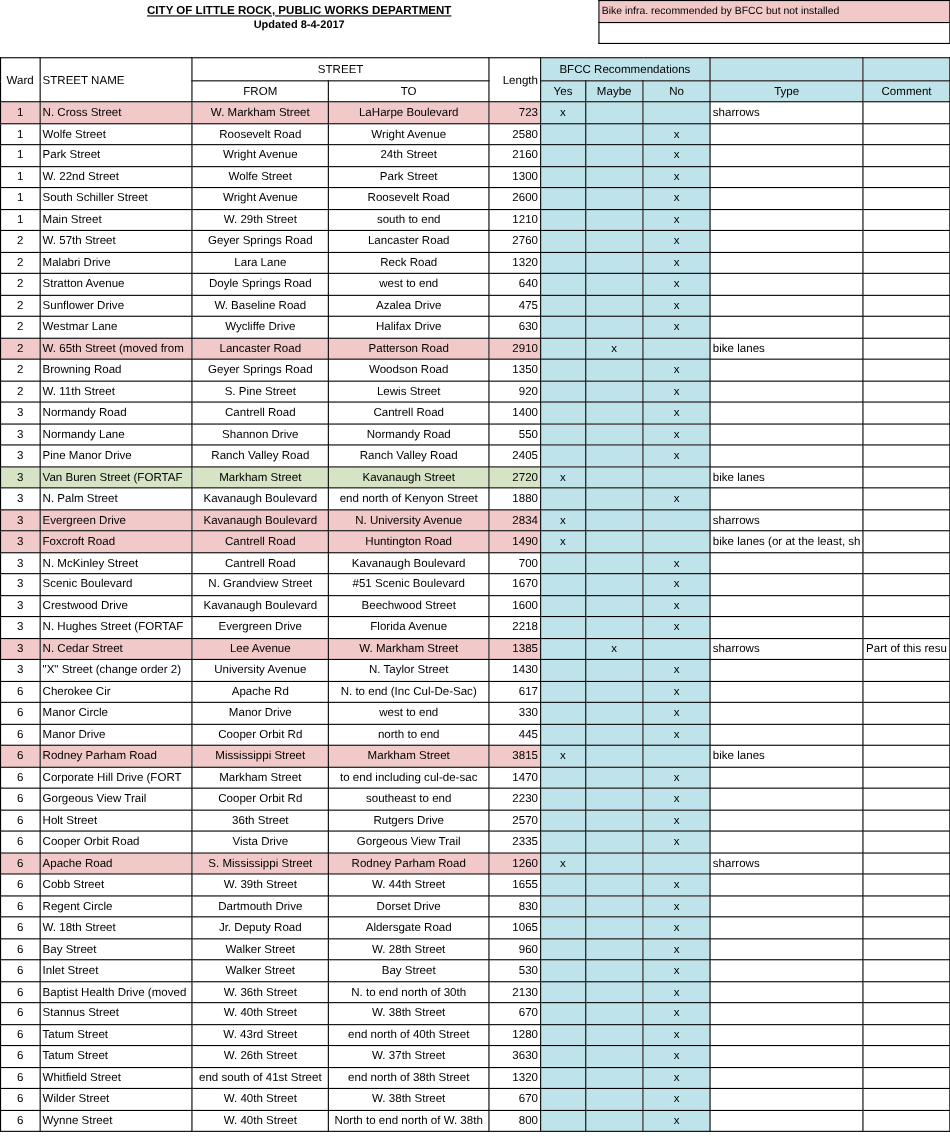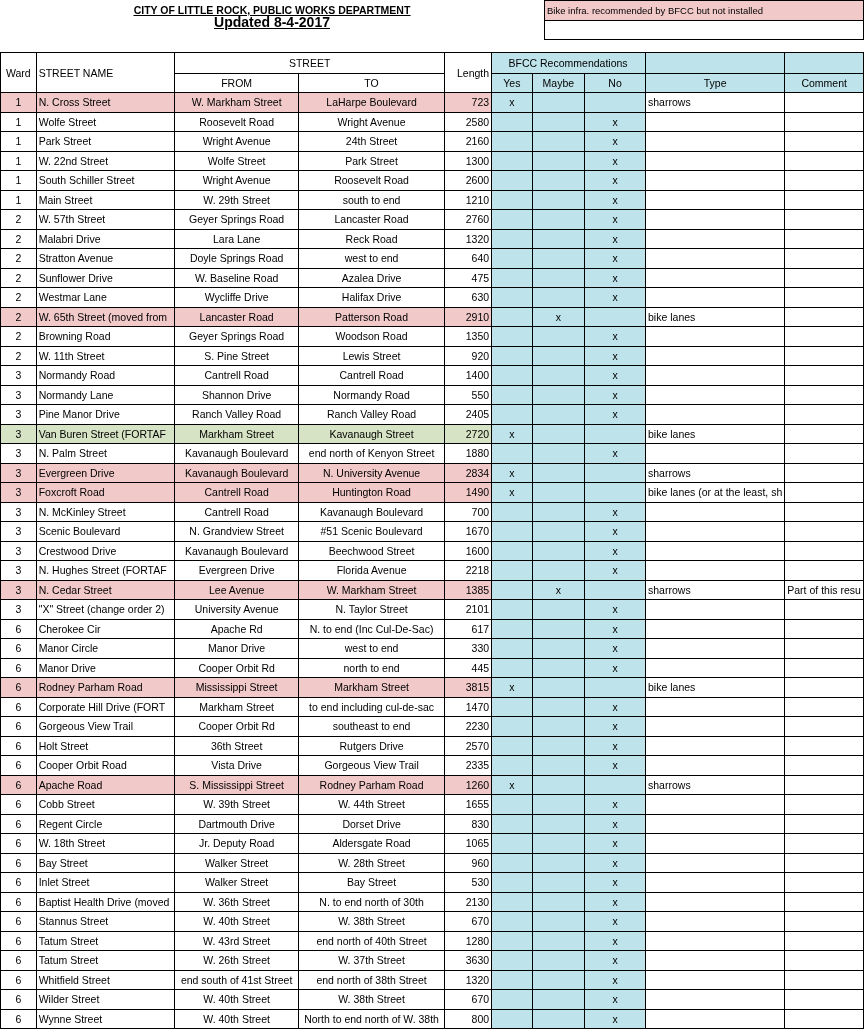--- a/index.html
+++ b/index.html
@@ -23,30 +23,29 @@
   
   .title-block {
     position: absolute;
     left: 0;
     top: 0;
     width: 544px;
     height: 52px;
     text-align: center;
     padding-top: 4px;
     box-sizing: border-box;
-    text-decoration: underline;
   }
   .title-line {
     font-size: 10.5px;
     font-weight: bold;
     line-height: 12px;
   }
   .title-line.u { text-decoration: underline; }
   .title-sub {
-    font-size: 14px;
+    font-size: 10px;
     font-weight: bold;
     line-height: 13px;
   }
   
   .legend {
     position: absolute;
     left: 544px;
     top: 0;
     width: 320px;
     border-collapse: collapse;
@@ -453,21 +452,21 @@
           <td class="c-maybe bfcc">x</td>
           <td class="c-no bfcc"></td>
           <td class="c-type">sharrows</td>
           <td class="c-comm small-comment">Part of this resu</td>
         </tr>
         <tr>
           <td class="c-ward data">3</td>
           <td class="c-name data">"X" Street (change order 2)</td>
           <td class="c-from data">University Avenue</td>
           <td class="c-to data">N. Taylor Street</td>
-          <td class="c-len data">2101</td>
+          <td class="c-len data">1430</td>
           <td class="c-yes bfcc"></td>
           <td class="c-maybe bfcc"></td>
           <td class="c-no bfcc">x</td>
           <td class="c-type"></td>
           <td class="c-comm small-comment"></td>
         </tr>
         <tr>
           <td class="c-ward data">6</td>
           <td class="c-name data">Cherokee Cir</td>
           <td class="c-from data">Apache Rd</td>

